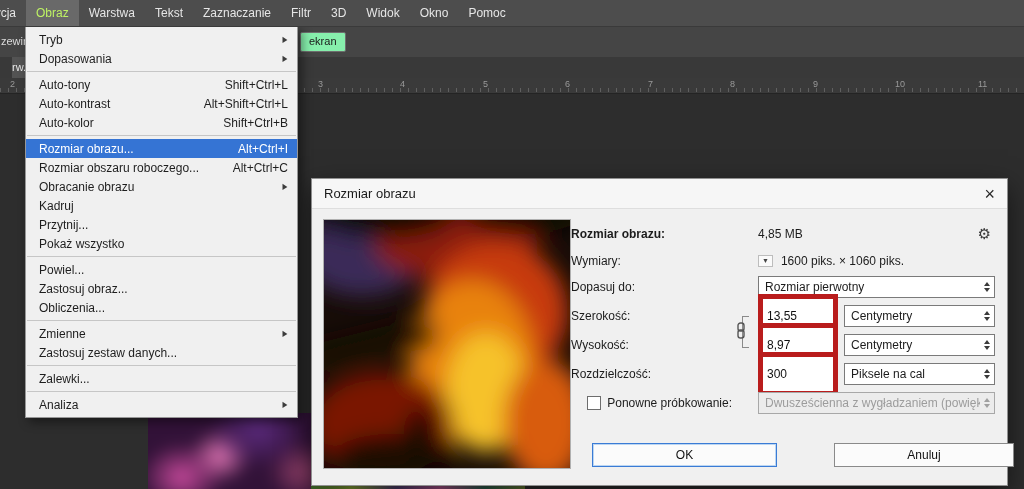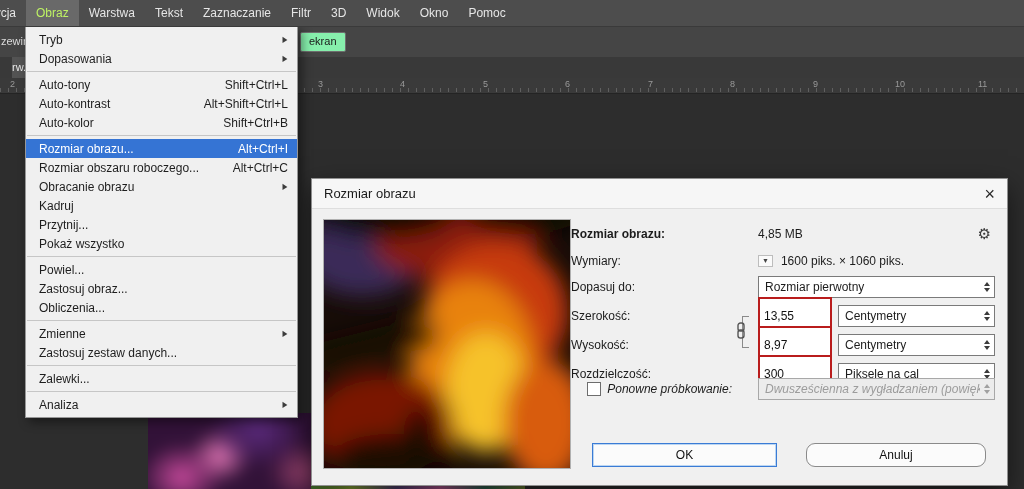--- a/index.html
+++ b/index.html
@@ -69,21 +69,21 @@
            overflow:hidden;background:#14100c;}
 
   .row{position:absolute;left:259px;right:12px;height:22px;display:flex;align-items:center;}
   .row .lbl{flex:0 0 161px;text-align:left;margin-right:26px;white-space:nowrap;}
   .row .lbl.bold{font-weight:bold;}
   .row .val{white-space:nowrap;}
   .dimcaret{font-size:7px;color:#444;border:1px solid #bdbdbd;background:#fafafa;
             padding:1px 3px 2px;margin-right:8px;line-height:1;}
   .gear{position:absolute;right:16px;top:44px;font-size:15px;color:#3d3d3d;line-height:22px;}
 
-  input.field{width:62px;height:18px;border:2px solid #b91c1c;background:#fff;color:#111;
+  input.field{width:62px;height:18px;border:5px solid #b91c1c;background:#fff;color:#111;
               font-family:"Liberation Sans",sans-serif;font-size:12px;padding:8px 4px;margin-right:6px;}
   .select{flex:1;height:20px;border:1px solid #7a7a7a;background:#fff;display:flex;
           align-items:center;padding:0 4px 0 6px;min-width:0;}
   .select .select-text{flex:1;overflow:hidden;white-space:nowrap;}
   .spin{display:flex;flex-direction:column;align-items:center;gap:2px;margin-left:4px;}
   .spin i{display:block;width:0;height:0;border-left:3px solid transparent;border-right:3px solid transparent;}
   .spin .up{border-bottom:4px solid #3a3a3a;}
   .spin .dn{border-top:4px solid #3a3a3a;}
   .select.disabled{background:#ececec;border-color:#a8a8a8;color:#9c9c9c;}
   .select.disabled .spin .up{border-bottom-color:#a0a0a0;}
@@ -93,21 +93,21 @@
             margin-right:6px;flex:0 0 auto;}
   .lbl.chk{display:flex;align-items:center;justify-content:flex-end;}
 
   .bracket{position:absolute;left:430px;top:137px;width:6px;height:30px;
            border-left:1px solid #8a8a8a;border-top:1px solid #8a8a8a;border-bottom:1px solid #8a8a8a;}
   .chain{position:absolute;left:423px;top:143px;}
 
   .btn{position:absolute;top:264px;height:22px;background:#fbfbfb;border:1px solid #8a8a8a;
        text-align:center;line-height:22px;font-size:12px;color:#111;cursor:default;}
   .btn.ok{left:280px;width:183px;border:1px solid #3a7bd5;box-shadow:inset 0 0 0 1px #bcd6f2;}
-  .btn.cancel{left:494px;width:178px;border-radius:9px;}
+  .btn.cancel{left:522px;width:178px;}
 </style>
 </head>
 <body>
 
 <div class="screen">
 
   <div class="menubar">
     <span class="mb-item clipped">Edycja</span>
     <span class="mb-item active">Obraz</span>
     <span class="mb-item">Warstwa</span>
@@ -316,21 +316,21 @@
       <input class="field" value="300" style="">
       <div class="select">
         <span class="select-text">Piksele na cal</span>
         <span class="spin">
             <i class="up"></i>
             <i class="dn"></i>
           </span>
       </div>
     </div>
 
-    <div class="row" style="top:199px;font-style:italic;">
+    <div class="row" style="top:213px;">
       <span class="lbl chk">
         <span class="checkbox"></span>
         <span>Ponowne próbkowanie:</span>
       </span>
       <div class="select disabled">
         <span class="select-text">Dwusześcienna z wygładzaniem (powięk...</span>
         <span class="spin">
             <i class="up"></i>
             <i class="dn"></i>
           </span>

